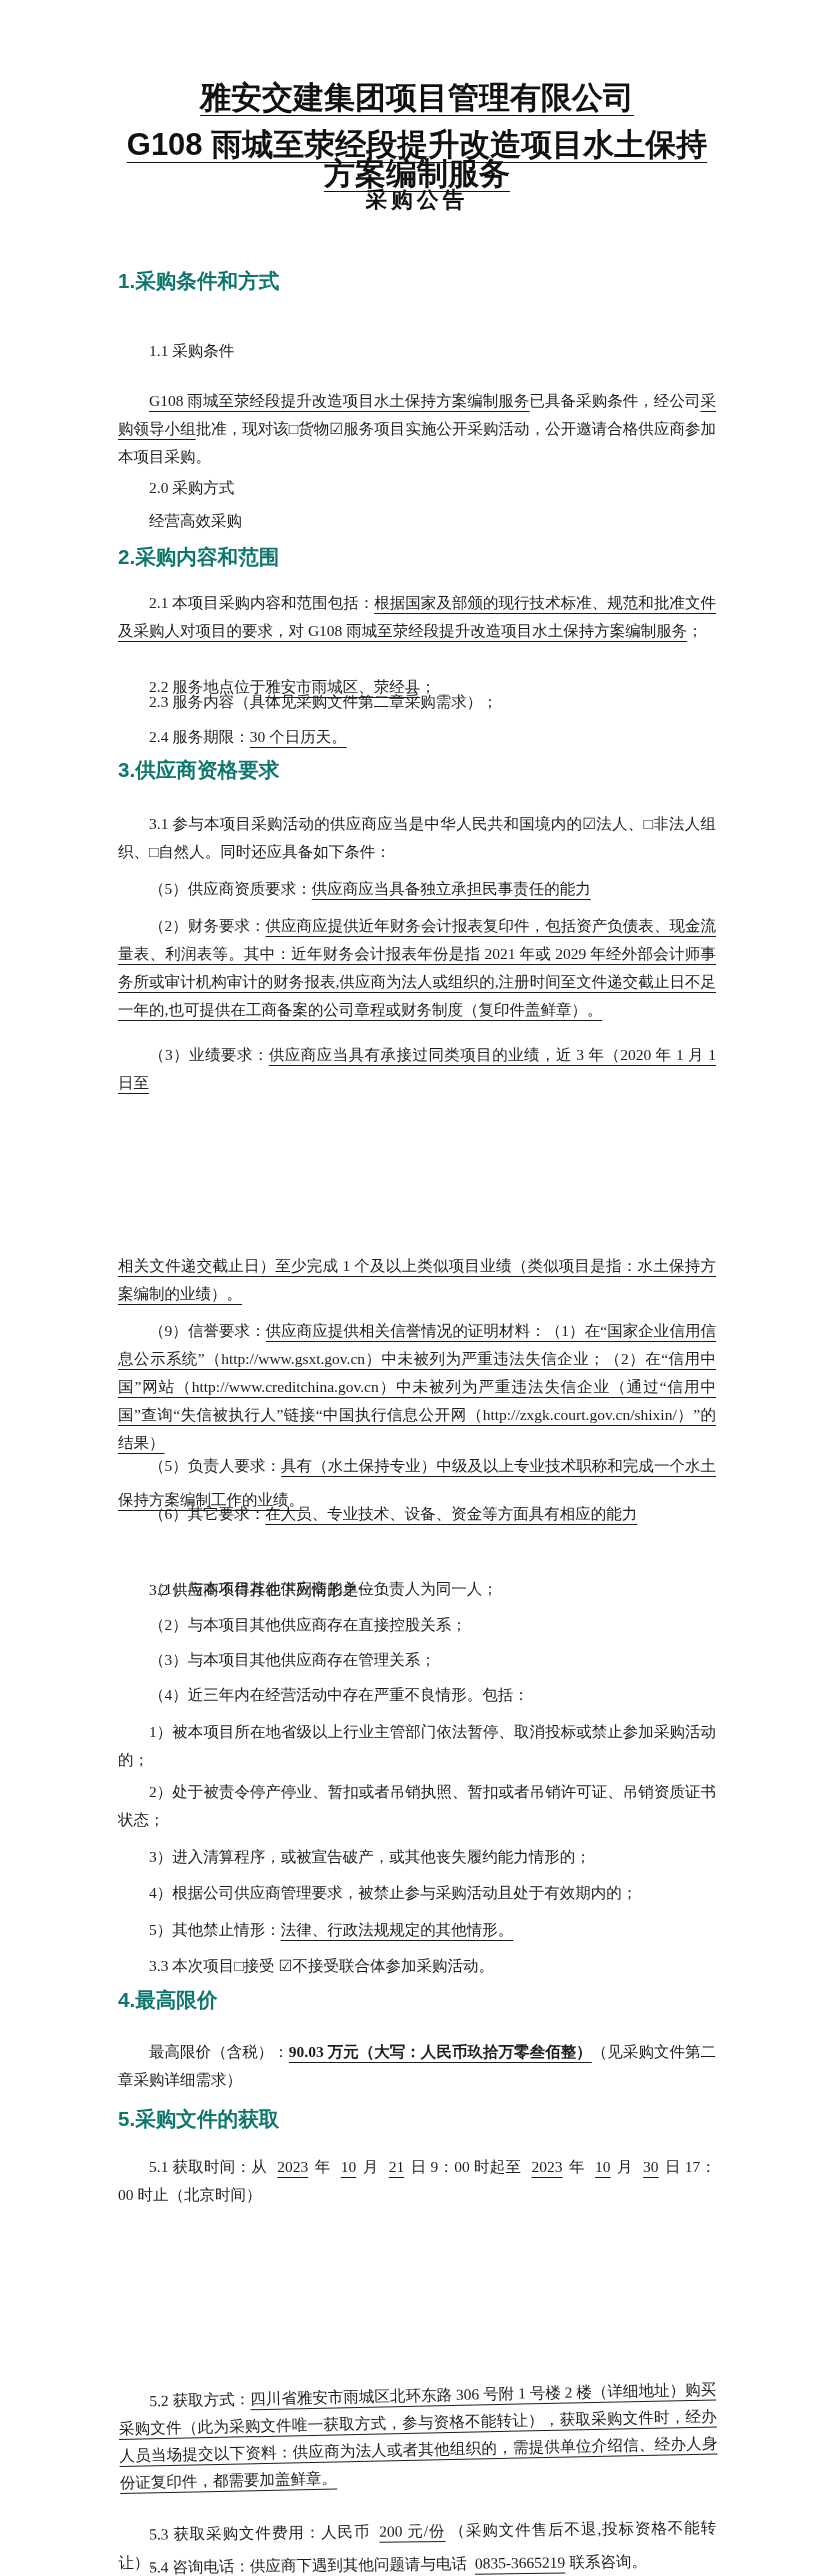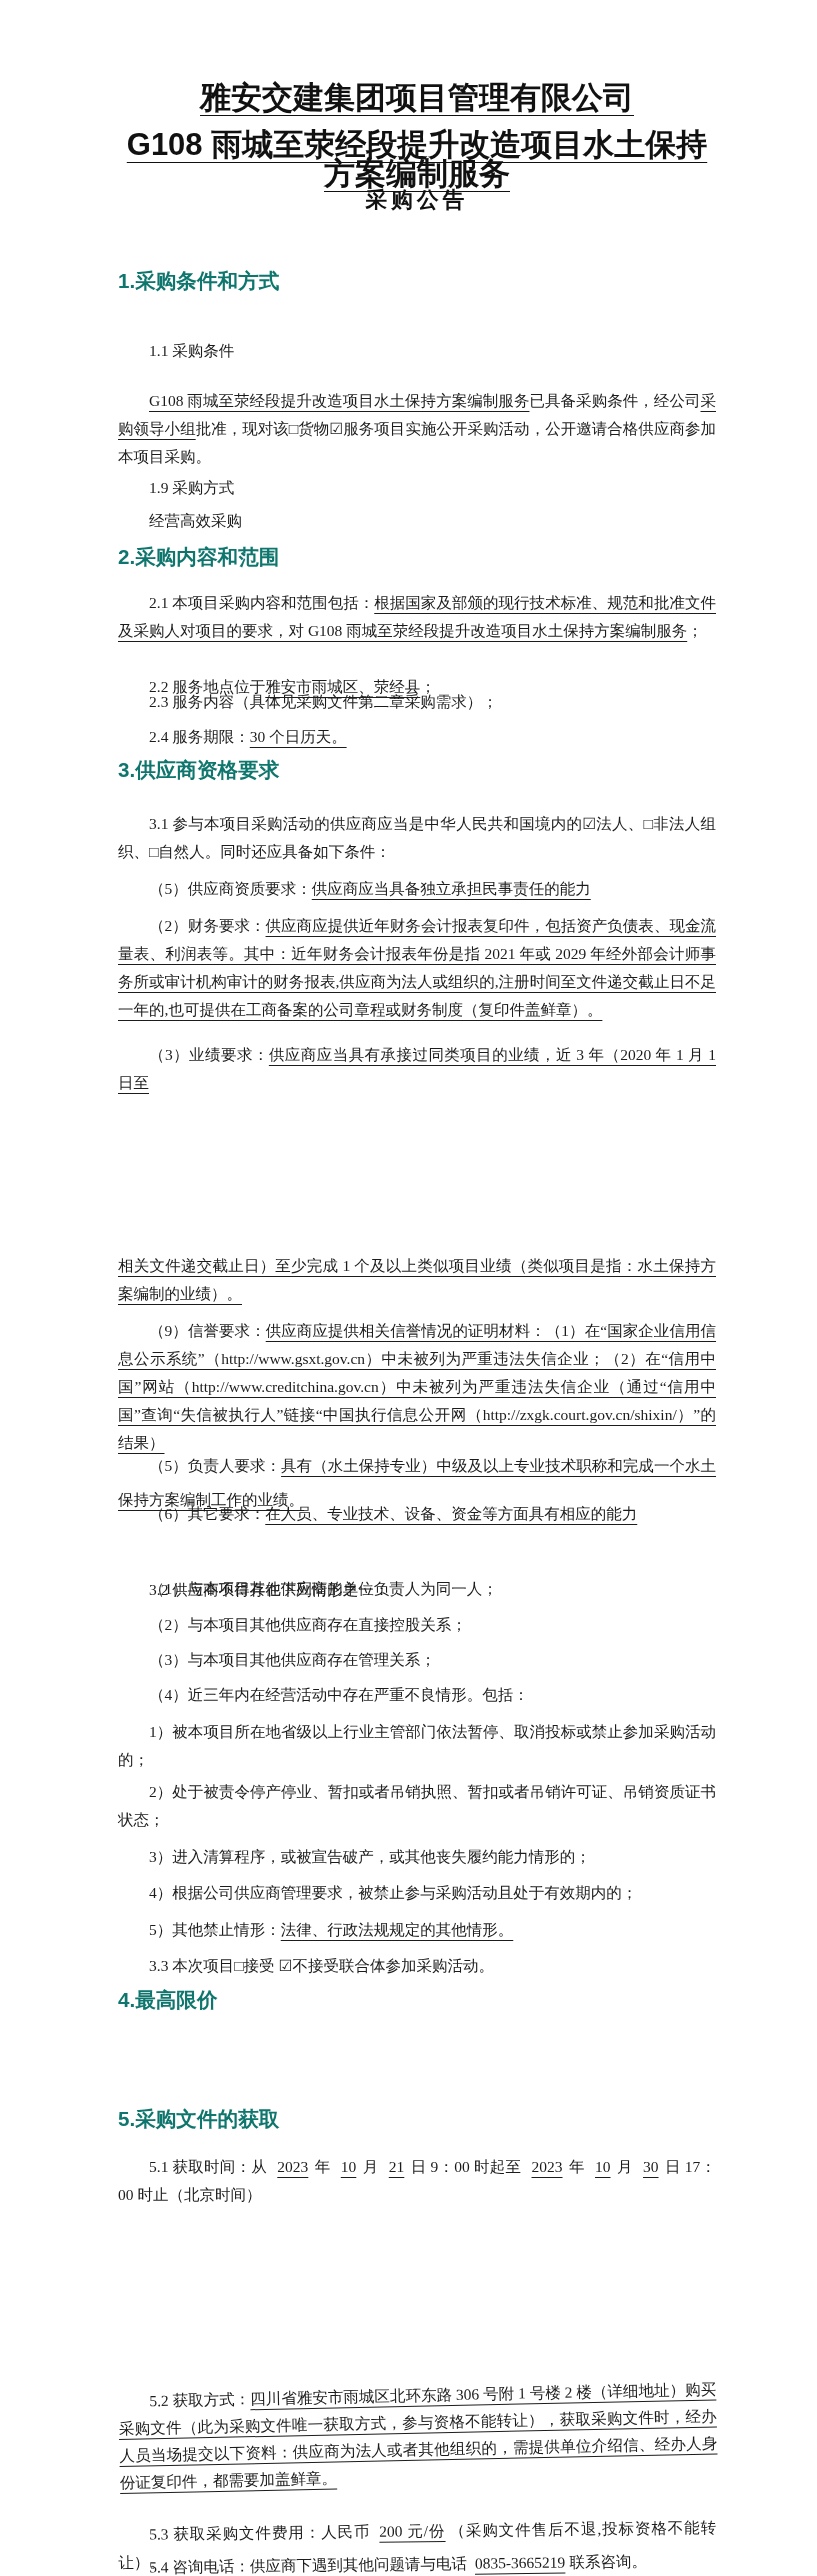--- a/index.html
+++ b/index.html
@@ -43,21 +43,21 @@
 
   <div class="blk c tl" style="top:83px"><span class="u">雅安交建集团项目管理有限公司</span></div>
   <div class="blk c tl" style="top:130px"><span class="u">G108 雨城至荥经段提升改造项目水土保持方案编制服务</span></div>
   <div class="blk c tl" style="top:185px;font-size:21.6px;letter-spacing:4.1px"><span>采购公告</span></div>
 
   <div class="blk h" style="top:268px"><span>1.采购条件和方式</span></div>
   <div class="blk ind" style="top:337px"><span>1.1 采购条件</span></div>
   <div class="blk ind" style="top:387px">
     <span class="u">G108 雨城至荥经段提升改造项目水土保持方案编制服务</span><span>已具备采购条件，经公司</span><span class="u">采购领导小组</span><span>批准，现对该□货物☑服务项目实施公开采购活动，公开邀请合格供应商参加本项目采购。</span>
   </div>
-  <div class="blk ind" style="top:474px"><span>1.9 采购方式</span></div>
+  <div class="blk ind" style="top:474px"><span>2.0 采购方式</span></div>
   <div class="blk ind" style="top:507px"><span>经营高效采购</span></div>
 
   <div class="blk h" style="top:544px"><span>2.采购内容和范围</span></div>
   <div class="blk ind" style="top:589px">
     <span>2.1 本项目采购内容和范围包括：</span><span class="u">根据国家及部颁的现行技术标准、规范和批准文件及采购人对项目的要求，对 G108 雨城至荥经段提升改造项目水土保持方案编制服务</span><span>；</span>
   </div>
   <div class="blk ind" style="top:673px">
     <span>2.2 服务地点位于</span><span class="u">雅安市雨城区、荥经县</span><span>；</span>
   </div>
   <div class="blk ind" style="top:688px"><span>2.3 服务内容（具体见采购文件第二章采购需求）；</span></div>
@@ -96,20 +96,23 @@
   <div class="blk ind" style="top:1718px"><span>1）被本项目所在地省级以上行业主管部门依法暂停、取消投标或禁止参加采购活动的；</span></div>
   <div class="blk ind" style="top:1778px"><span>2）处于被责令停产停业、暂扣或者吊销执照、暂扣或者吊销许可证、吊销资质证书状态；</span></div>
   <div class="blk ind" style="top:1843px"><span>3）进入清算程序，或被宣告破产，或其他丧失履约能力情形的；</span></div>
   <div class="blk ind" style="top:1879px"><span>4）根据公司供应商管理要求，被禁止参与采购活动且处于有效期内的；</span></div>
   <div class="blk ind" style="top:1916px">
     <span>5）其他禁止情形：</span><span class="u">法律、行政法规规定的其他情形。</span>
   </div>
   <div class="blk ind" style="top:1952px"><span>3.3 本次项目□接受 ☑不接受联合体参加采购活动。</span></div>
 
   <div class="blk h" style="top:1987px"><span>4.最高限价</span></div>
+  <div class="blk ind" style="top:2038px">
+    <span>最高限价（含税）：</span><span class="b u">90.03 万元（大写：人民币玖拾万零叁佰整）</span><span>（见采购文件第二章采购详细需求）</span>
+  </div>
 
   <div class="blk h" style="top:2106px"><span>5.采购文件的获取</span></div>
   <div class="blk ind" style="top:2153px">
     <span>5.1 获取时间：从</span>
     <span class="u pad">2023</span><span>年</span>
     <span class="u pad">10</span><span>月</span>
     <span class="u pad">21</span><span>日 9：00 时起至</span>
     <span class="u pad">2023</span><span>年</span>
     <span class="u pad">10</span><span>月</span>
     <span class="u pad">30</span><span>日 17：00 时止（北京时间）</span>

